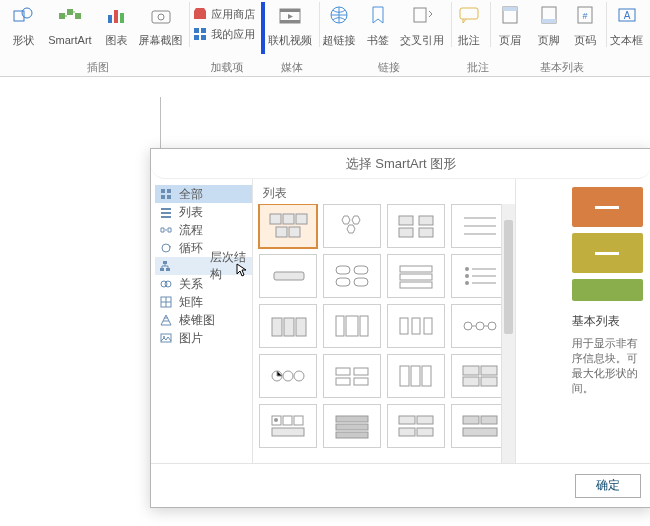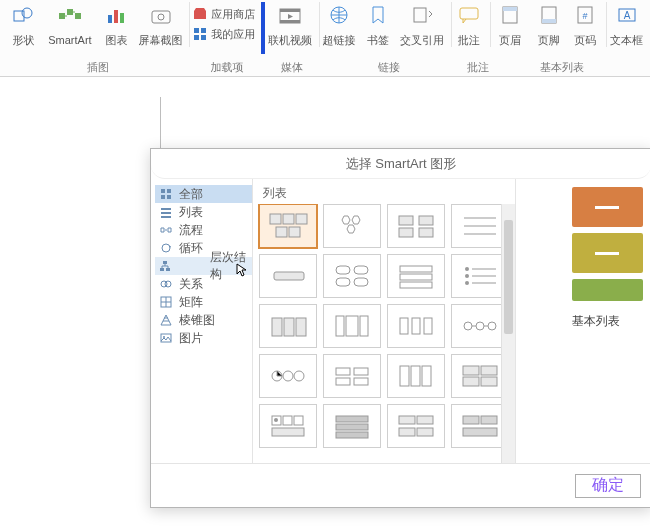--- a/index.html
+++ b/index.html
@@ -112,21 +112,21 @@
   .p-swatch .bar { width:24px; height:3px; background:#fff; }
   .sw1{background:#d77f43;} .sw2{background:#c0af3f;}
   .sw3{height:22px;background:#8aae4b;} 
   .p-title { font-size:12px; color:#444; margin-top:6px;}
   .p-desc { font-size:11px; color:#6a6a6a; line-height:15px;}
   .dlg-foot {
     height: 44px; display:flex; justify-content:flex-end; align-items:center;
     border-top:1px solid #e4e4e4; padding: 0 10px; gap:8px;
   }
   .dlg-btn {
-    min-width: 66px; height: 24px; border:1px solid #adadad; background:#fff; font-size:16px; color:#8b5cf6;
+    min-width: 66px; height: 24px; border:1px solid #adadad; background:#fff; font-size:12px; color:#0c4a6e;
     display:flex; align-items:center; justify-content:center; cursor:pointer;
   }
   
   svg { display:block; }
 </style>
 </head>
 <body>
 
 <div class="ribbon">
   <div class="rib-groups">
@@ -570,18 +570,19 @@
 
     <div class="preview">
       <div class="p-swatch sw1">
           <div class="bar"></div>
         </div>
       <div class="p-swatch sw2">
           <div class="bar"></div>
         </div>
       <div class="p-swatch sw3"></div>
       <div class="p-title">基本列表</div>
+      <div class="p-desc">用于显示非有序信息块。可最大化形状的间。</div>
     </div>
   </div>
   <div class="dlg-foot">
     <div class="dlg-btn">确定</div>
   </div>
 </div>
 
 </body></html>

